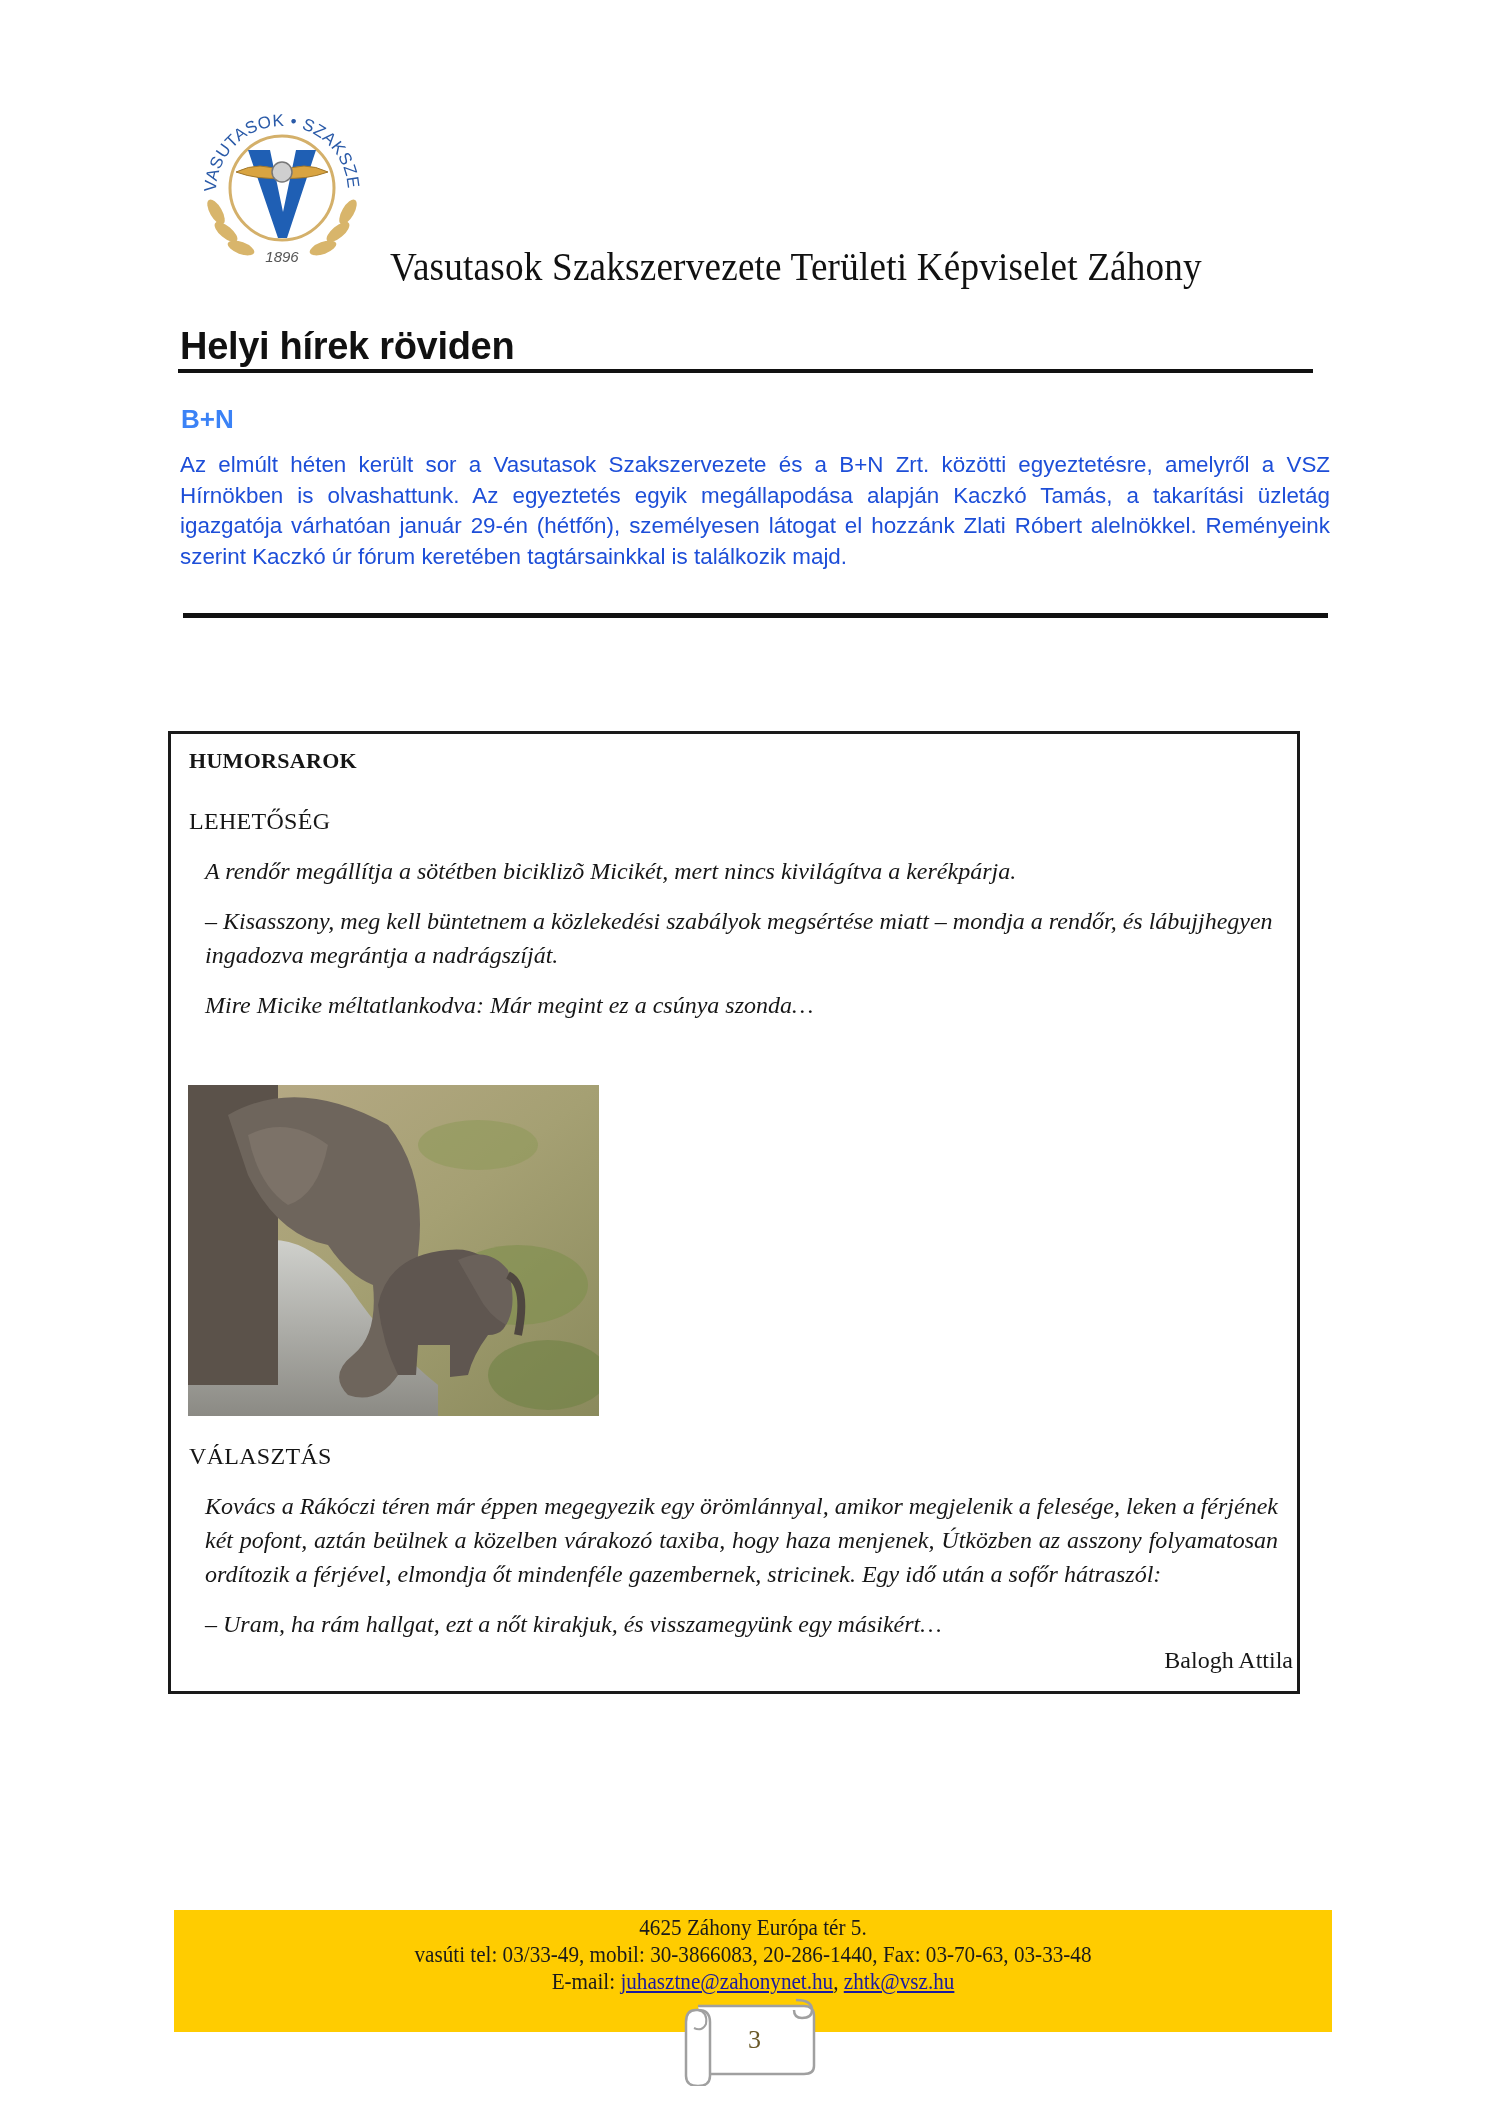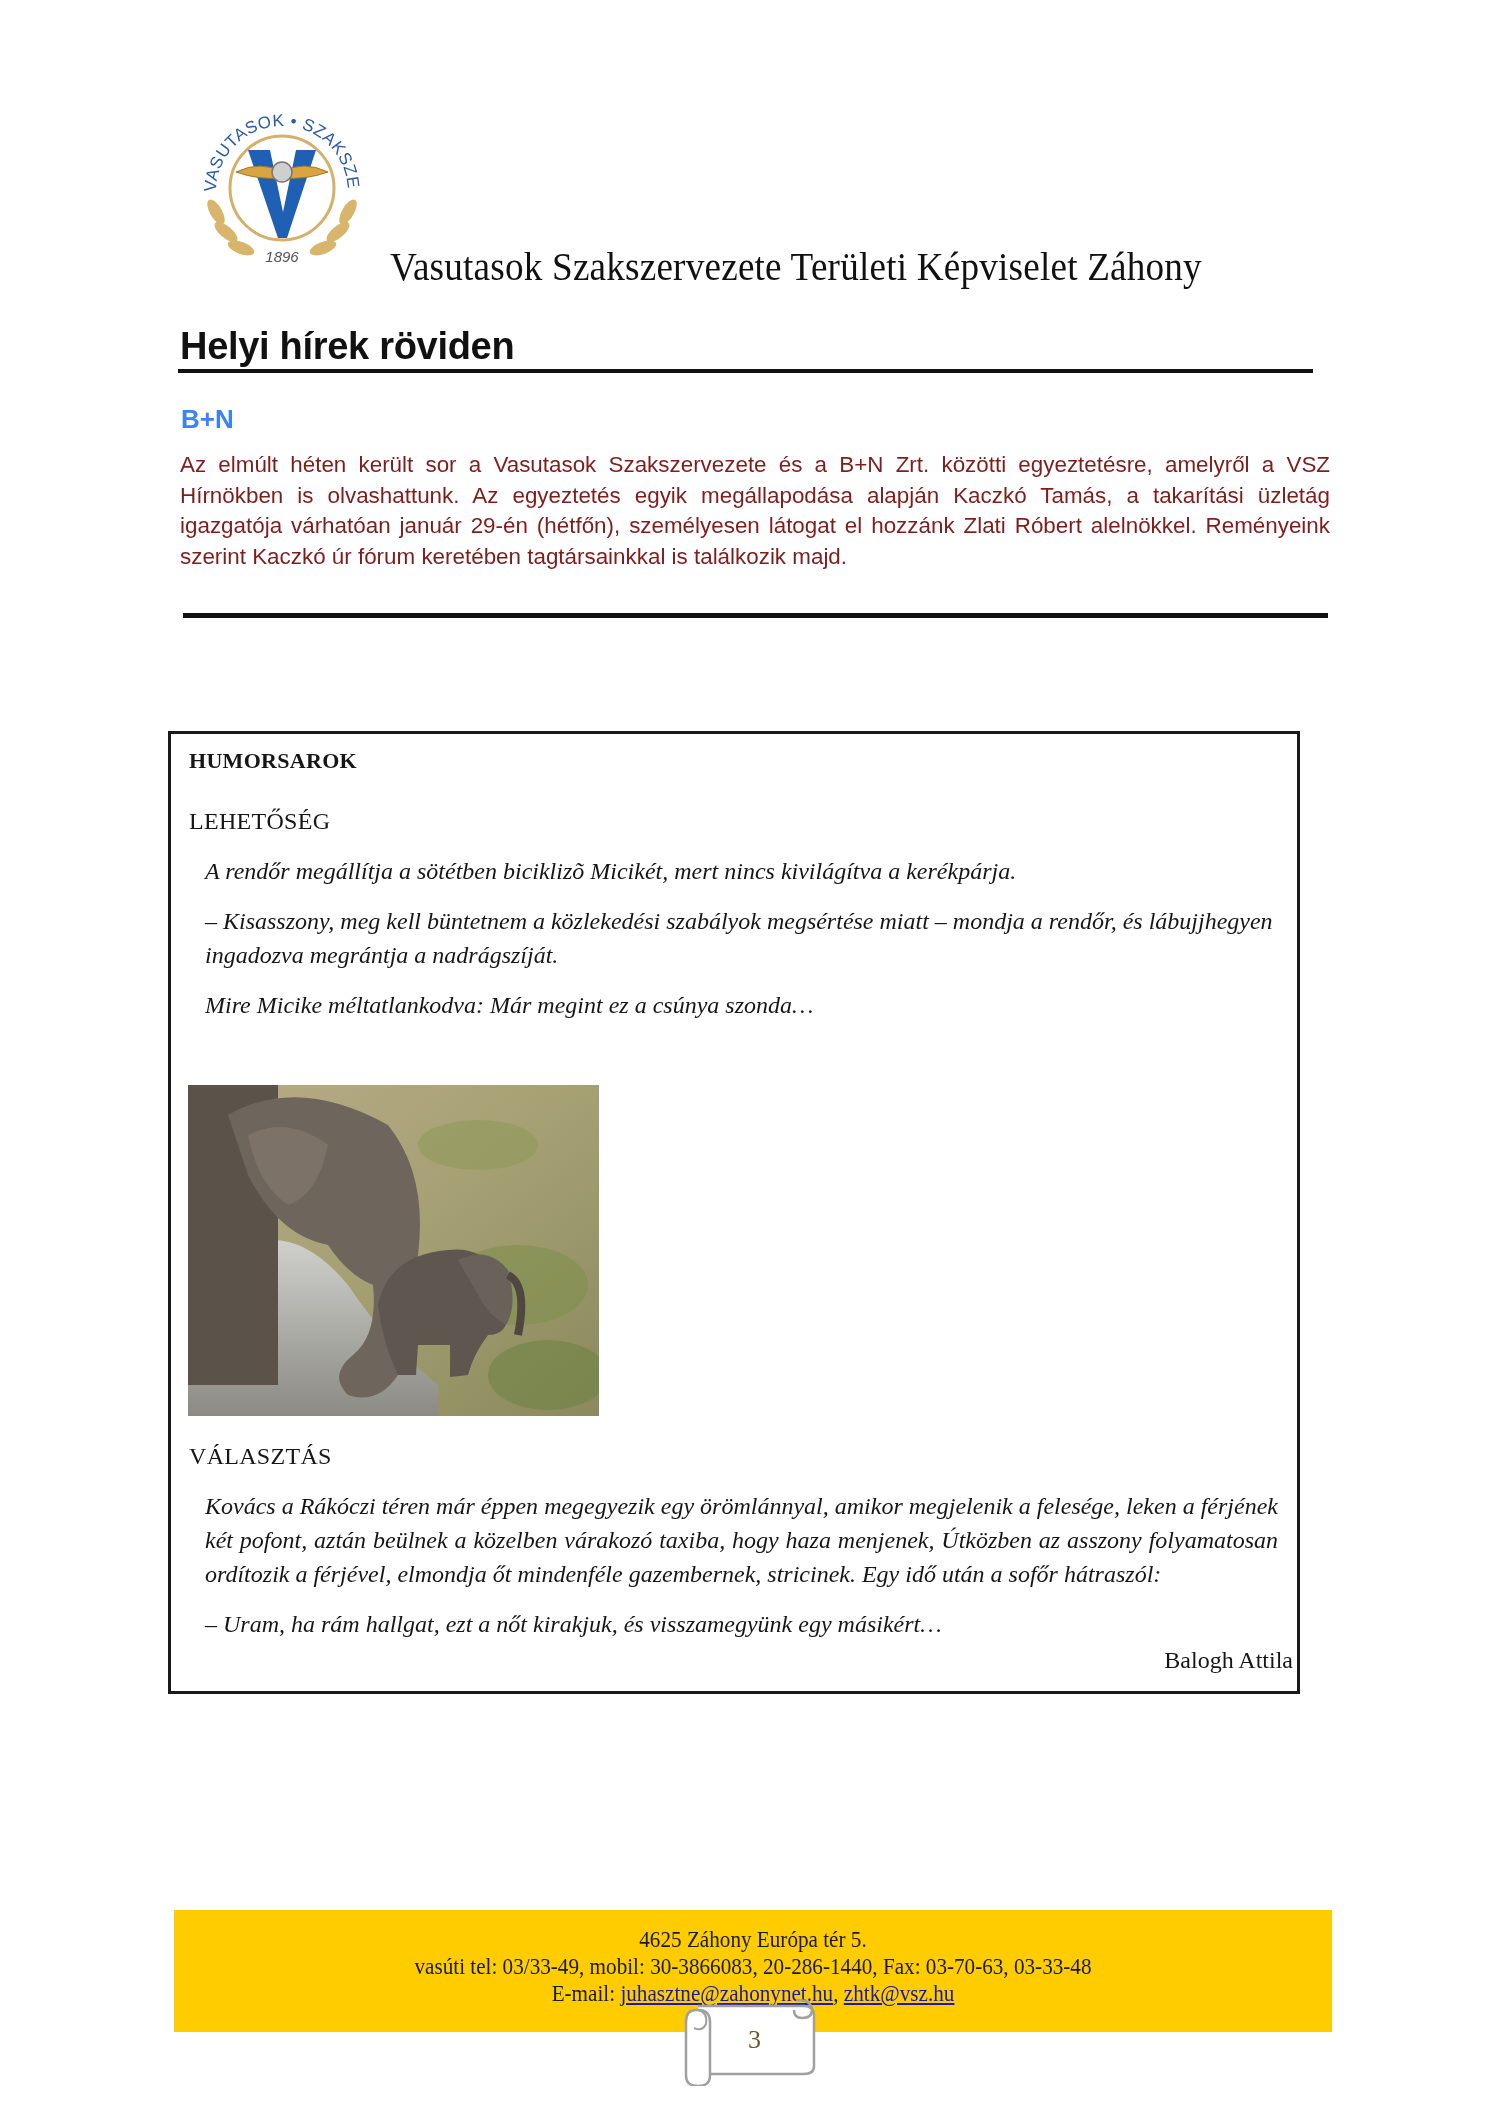--- a/index.html
+++ b/index.html
@@ -7,39 +7,39 @@
   .abs { position: absolute; }
 
   
   .logo { left: 186px; top: 92px; width: 190px; height: 180px; }
   .org-title { left: 390px; top: 243px; font-family: "Liberation Serif", serif; font-size: 40px; white-space: nowrap; color: #111; letter-spacing: 0.2px; transform: scaleX(0.93); transform-origin: left top; }
 
   
   .section-heading { left: 180px; top: 325px; font-family: "Liberation Sans", sans-serif; font-weight: bold; font-size: 38px; color: #111; letter-spacing: -0.3px; }
   .rule-1 { left: 178px; top: 369px; width: 1135px; height: 4px; background: #111; }
   .sub-heading { left: 181px; top: 404px; font-family: "Liberation Sans", sans-serif; font-weight: bold; font-size: 26px; color: #3b82f6; }
-  .bn-body { left: 180px; top: 450px; width: 1150px; font-family: "Liberation Sans", sans-serif; font-size: 22.4px; line-height: 30.5px; text-align: justify; color: #7f1d1d; }
+  .bn-body { left: 180px; top: 450px; width: 1150px; font-family: "Liberation Sans", sans-serif; font-size: 22.4px; line-height: 30.5px; text-align: justify; color: #1d4ed8; }
   .rule-2 { left: 183px; top: 613px; width: 1145px; height: 5px; background: #111; }
 
   
   .humor-box { left: 168px; top: 731px; width: 1132px; height: 963px; border: 3px solid #1a1a1a; box-sizing: border-box; }
   .serif { font-family: "Liberation Serif", serif; color: #161616; }
   .humor-title { left: 189px; top: 748px; font-size: 22px; font-weight: bold; letter-spacing: 0.3px; }
   .joke-title { font-size: 24px; letter-spacing: 0.3px; }
   .joke1-title { left: 189px; top: 808px; }
   .joke-body { left: 189px; width: 1105px; font-size: 24px; line-height: 34px; }
   .joke1-body { top: 838px; }
   .joke-body p { margin: 16px; font-style: italic; }
   .photo { left: 188px; top: 1085px; width: 411px; height: 331px; overflow: hidden; }
   .joke2-title { left: 189px; top: 1443px; }
   .joke2-body { top: 1473px; text-align: justify; }
   .author { right: 207px; top: 1647px; font-size: 24px; }
 
   
-  .footer { left: 174px; top: 1910px; width: 1158px; height: 122px; background: #ffcc00; text-align: center; font-family: "Liberation Serif", serif; font-size: 23px; line-height: 27px; color: #1a1a1a; padding-top: 16px; box-sizing: border-box; }
+  .footer { left: 174px; top: 1910px; width: 1158px; height: 122px; background: #ffcc00; text-align: center; font-family: "Liberation Serif", serif; font-size: 23px; line-height: 27px; color: #1a1a1a; padding-top: 4px; box-sizing: border-box; }
   .footer .line { display: block; transform: scaleX(0.92); }
   .footer a { color: #1a1aa0; text-decoration: underline; }
   .page-scroll { left: 684px; top: 1998px; width: 140px; height: 88px; }
   .page-number { left: 748px; top: 2025px; font-family: "Liberation Serif", serif; font-size: 26px; color: #6b5a2a; }
 </style>
 </head>
 <body>
 
 <div class="abs logo">
   <svg width="190" height="180" viewBox="0 0 190 180">

